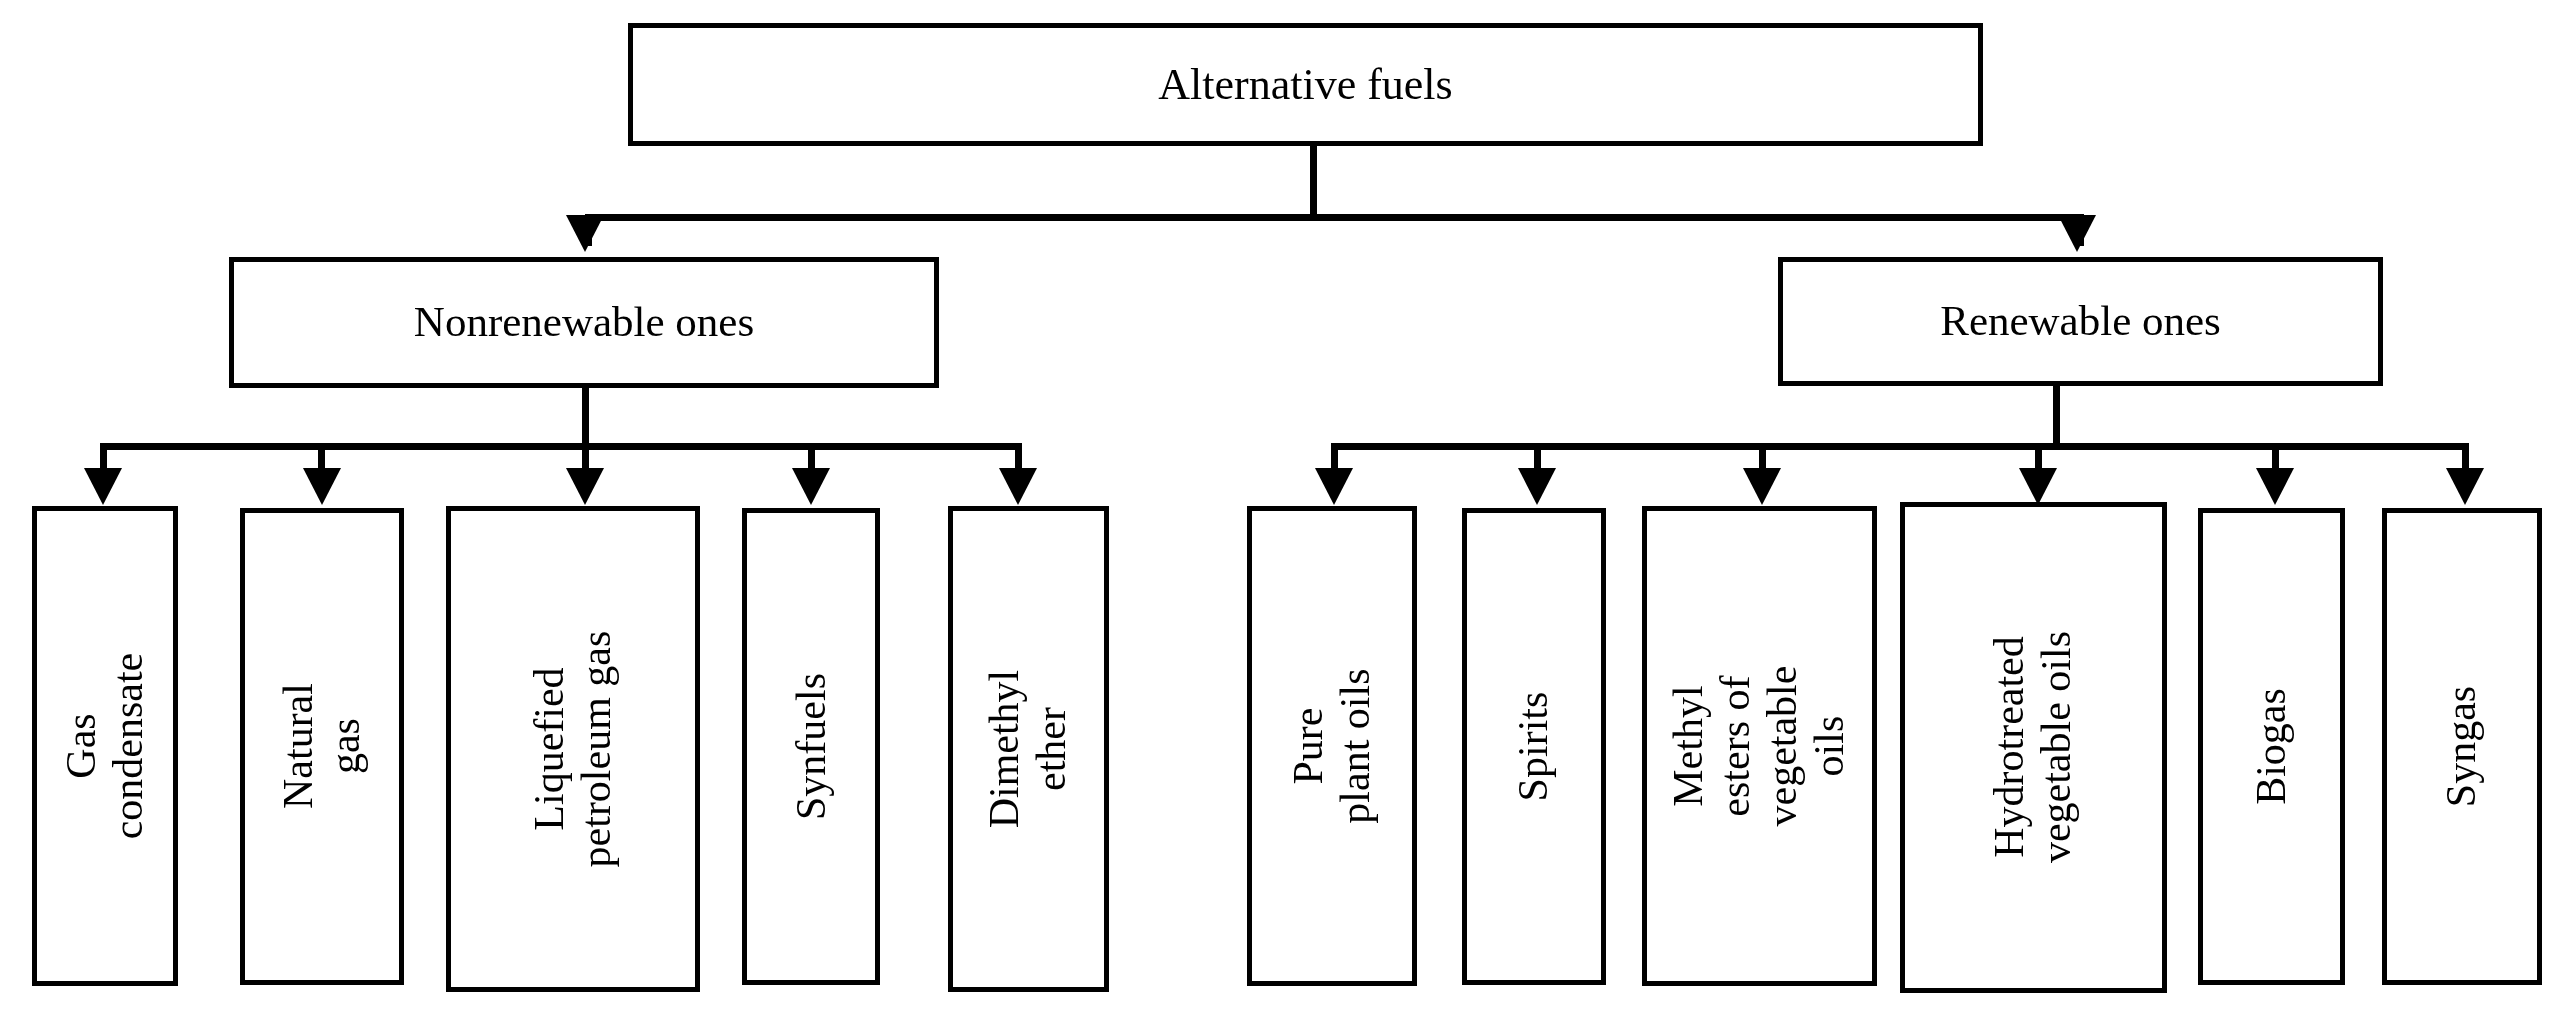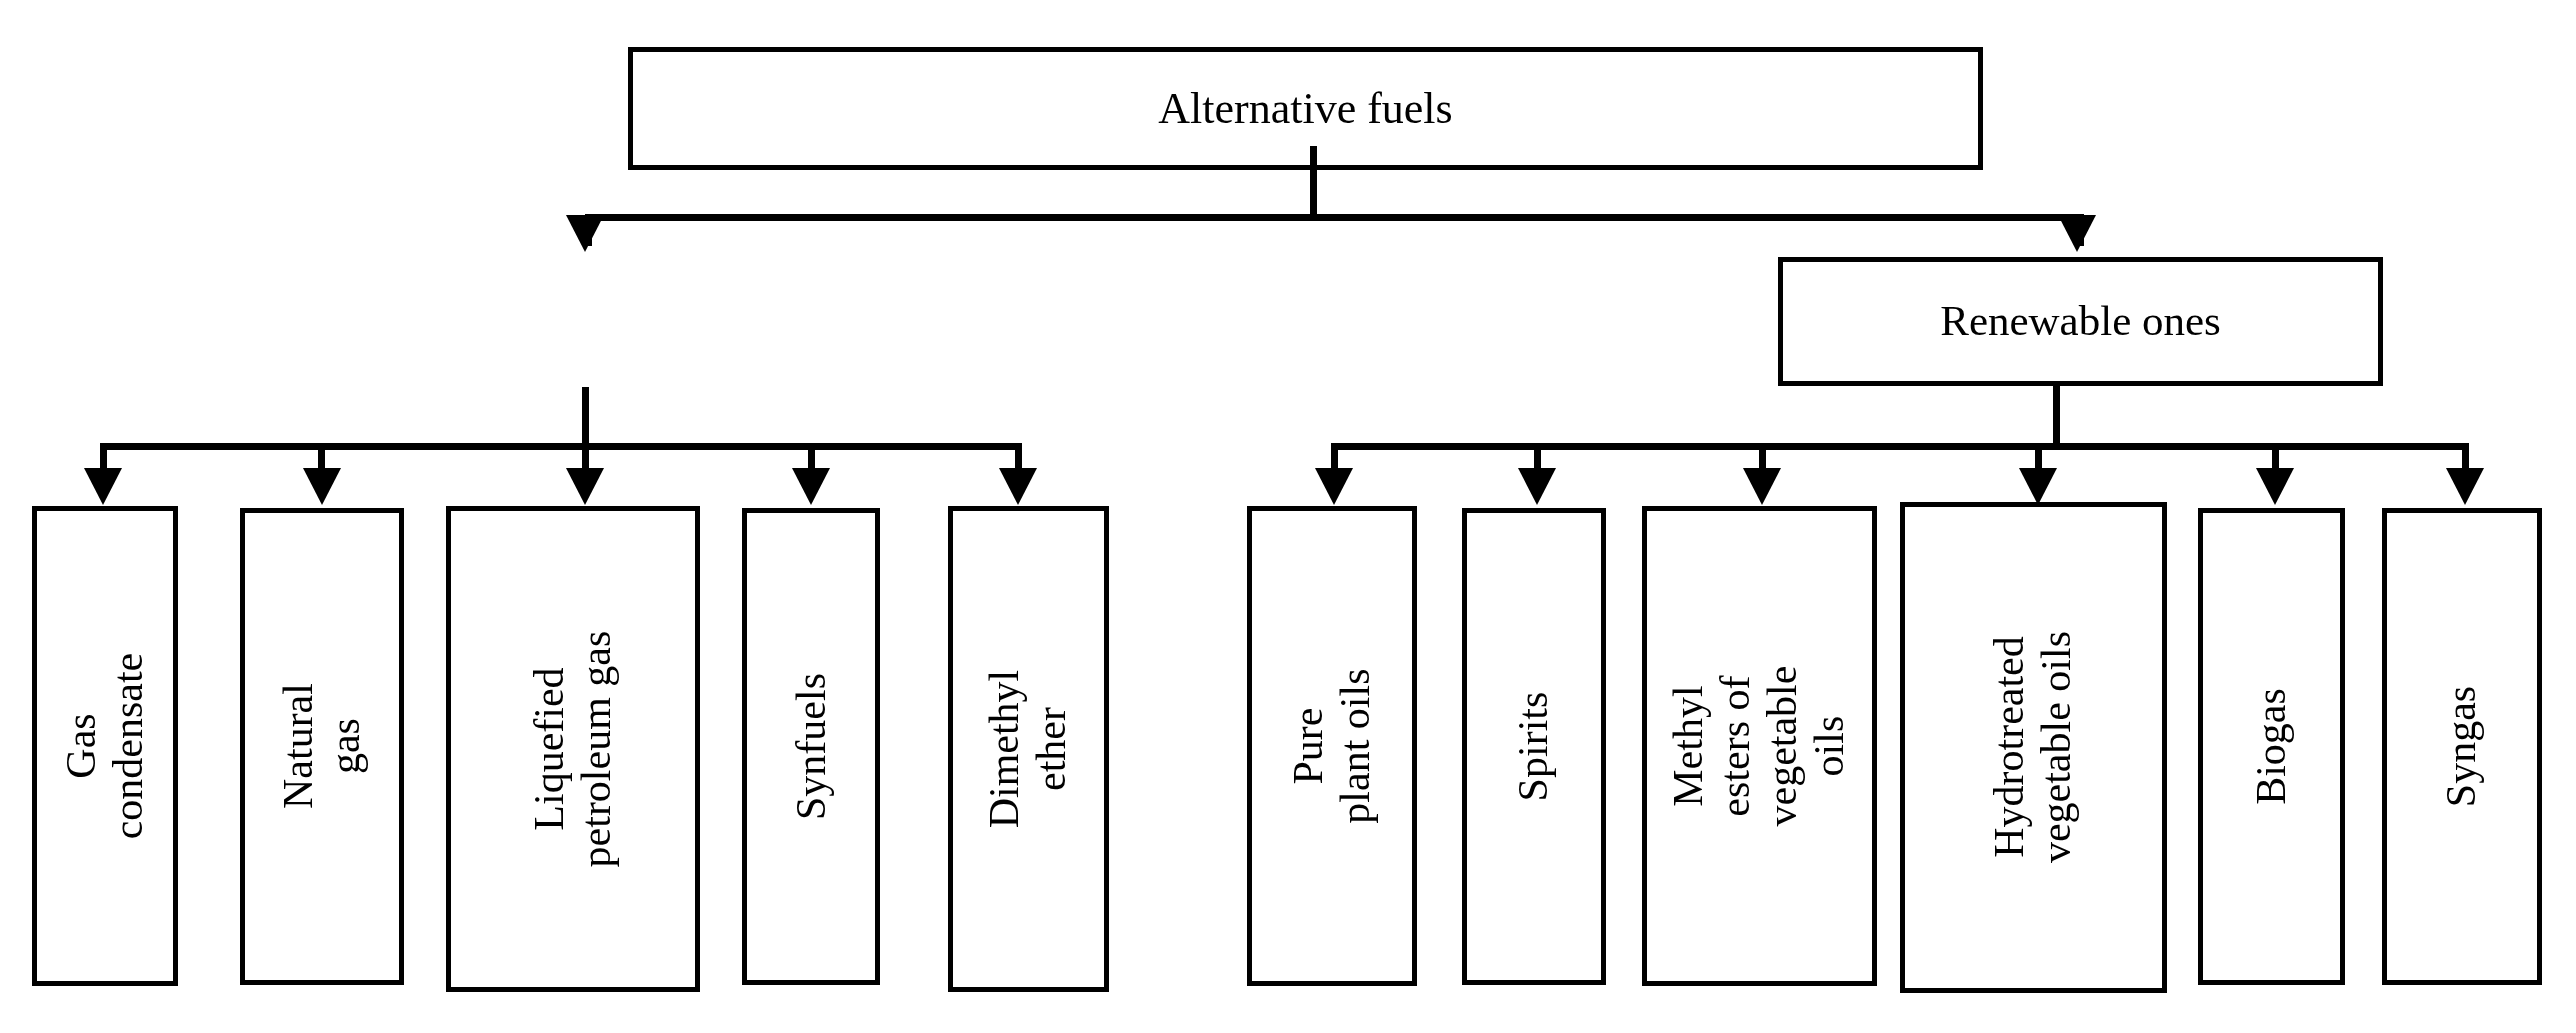--- a/index.html
+++ b/index.html
@@ -21,21 +21,21 @@
   .node {
     position: absolute;
     box-sizing: border-box;
     border: 5px solid #000000;
     background: #ffffff;
     display: flex;
     align-items: center;
     justify-content: center;
     text-align: center;
   }
-  .node.level1 { border-width: 5.7px; margin-top: 24px; }
+  .node.level1 { border-width: 5.7px; }
   .node.level2 { border-width: 5.7px; }
   .node.leaf   { border-width: 5px; }
 
   .node-label {
     display: block;
     line-height: 1.12;
     white-space: pre-line;
   }
   .level1 .node-label { font-size: 44px; }
   .level2 .node-label { font-size: 43px; }
@@ -75,20 +75,23 @@
   <div class="vline" style="left:1310px; top:146px; height:72px;"></div>
 
   <div class="hline" style="left:585px; top:214px; width:1498px;"></div>
 
   <div class="vline" style="left:585px; top:214px; height:32px;"></div>
   <div class="arrow" style="left:566px; top:215px;"></div>
 
   <div class="vline" style="left:2077px; top:214px; height:32px;"></div>
   <div class="arrow" style="left:2058px; top:215px;"></div>
 
+  <div class="node level2" style="left:229px; top:257px; width:710px; height:131px;">
+    <span class="node-label">Nonrenewable ones</span>
+  </div>
 
   <div class="node level2" style="left:1753px; top:257px; width:605px; height:129px;margin-left:25px;">
     <span class="node-label">Renewable ones</span>
   </div>
 
   <div class="vline" style="left:582px; top:387px; height:59px;"></div>
   <div class="hline" style="left:100px; top:443px; width:922px;"></div>
 
   <div class="vline" style="left:100px; top:443px; height:29px;"></div>
   <div class="arrow" style="left:84px; top:468px;"></div>

